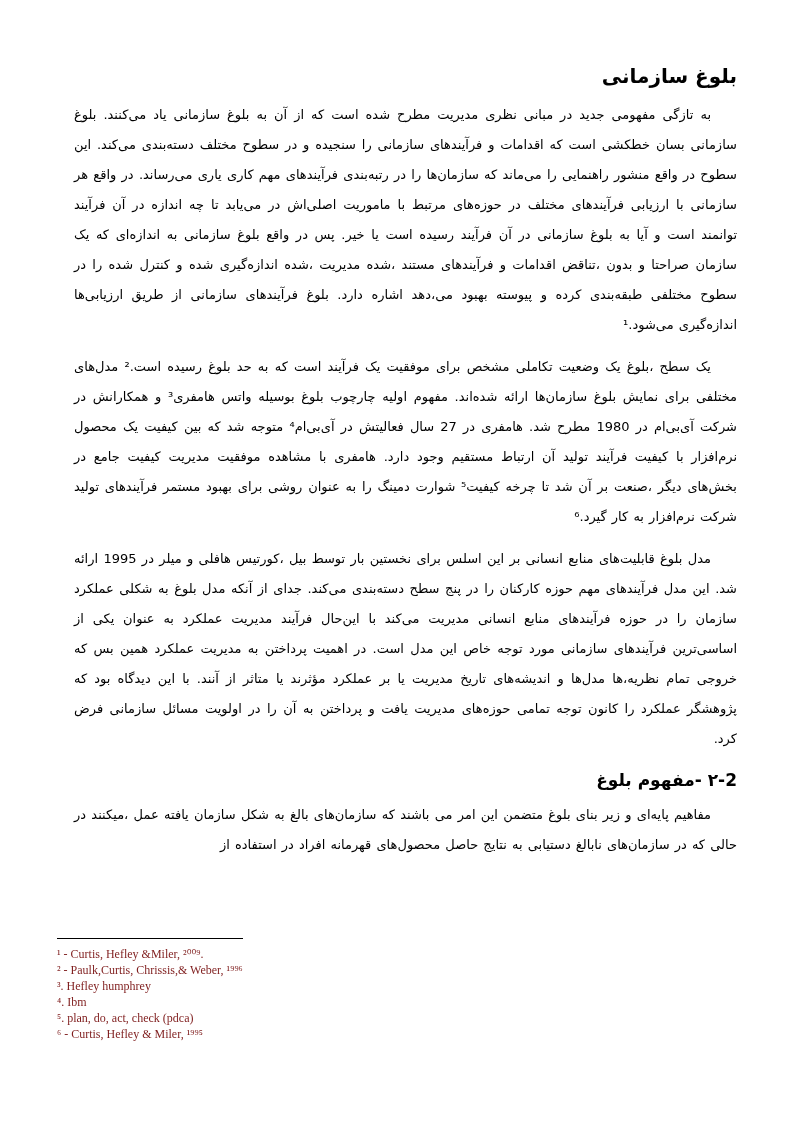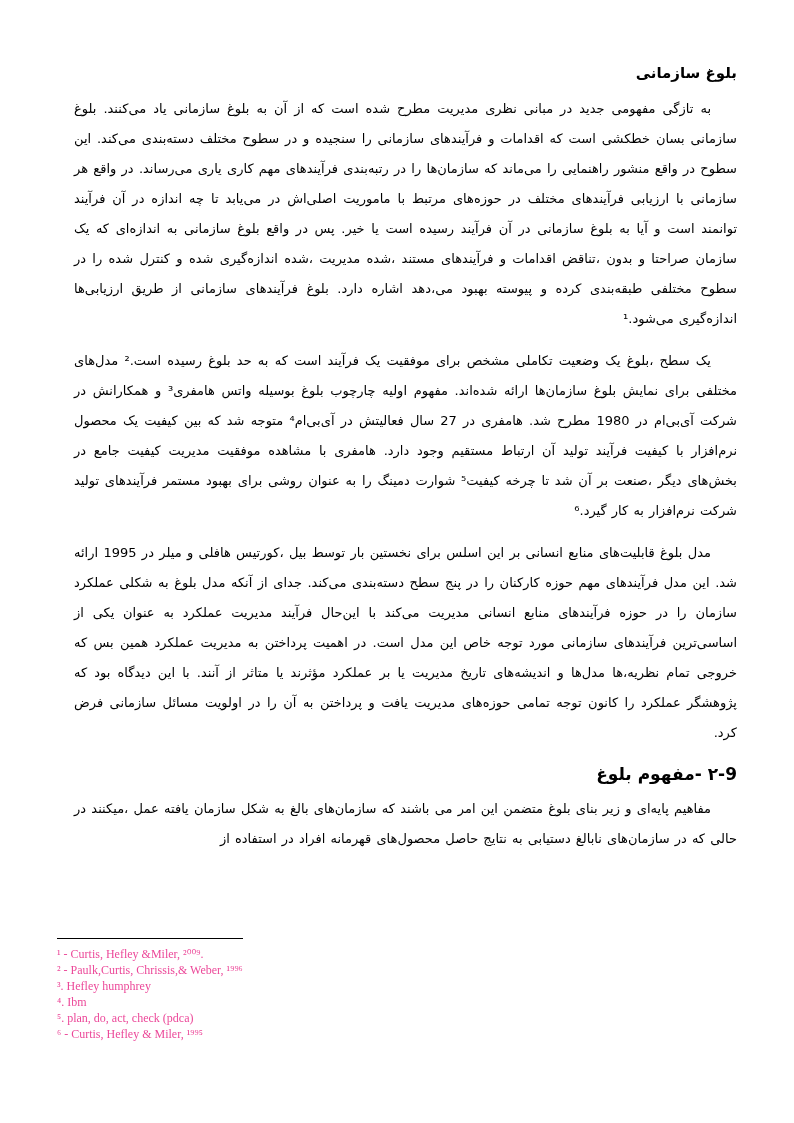--- a/index.html
+++ b/index.html
@@ -15,21 +15,21 @@
     overflow: hidden;
     font-family: "DejaVu Sans", sans-serif;
   }
   .content {
     height: 866px;
     overflow: hidden;
   }
   .doc-title {
     direction: rtl;
     text-align: right;
-    font-size: 15px;
+    font-size: 20px;
     font-weight: 700;
     margin: 0 0 12px 0;
   }
   .para {
     direction: rtl;
     text-align: justify;
     font-size: 13px;
     line-height: 30px;
     margin: 0 0 12px 17px;
     text-indent: 26px;
@@ -53,38 +53,38 @@
     height: 0;
     border-top: 1px solid #000000;
     margin: 0 0 7px 0;
   }
   .footnote {
     direction: ltr;
     text-align: left;
     font-family: "Liberation Serif", serif;
     font-size: 12px;
     line-height: 16px;
-    color: #ec4899;
+    color: #7f1d1d;
   }
 </style>
 </head>
 <body>
 
 <div class="page">
 
   <div class="content">
     <h1 class="doc-title">بلوغ سازمانی</h1>
 
     <p class="para">به تازگی مفهومی جدید در مبانی نظری مدیریت مطرح شده است که از آن به بلوغ سازمانی یاد می‌کنند. بلوغ سازمانی بسان خطکشی است که اقدامات و فرآیندهای سازمانی را سنجیده و در سطوح مختلف دسته‌بندی می‌کند. این سطوح در واقع منشور راهنمایی را می‌ماند که سازمان‌ها را در رتبه‌بندی فرآیندهای مهم کاری یاری می‌رساند. در واقع هر سازمانی با ارزیابی فرآیندهای مختلف در حوزه‌های مرتبط با ماموریت اصلی‌اش در می‌یابد تا چه اندازه در آن فرآیند توانمند است و آیا به بلوغ سازمانی در آن فرآیند رسیده است یا خیر. پس در واقع بلوغ سازمانی به اندازه‌ای که یک سازمان صراحتا و بدون ،تناقض اقدامات و فرآیندهای مستند ،شده مدیریت ،شده اندازه‌گیری شده و کنترل شده را در سطوح مختلفی طبقه‌بندی کرده و پیوسته بهبود می،دهد اشاره دارد. بلوغ فرآیندهای سازمانی از طریق ارزیابی‌ها اندازه‌گیری می‌شود.¹</p>
 
     <p class="para">یک سطح ،بلوغ یک وضعیت تکاملی مشخص برای موفقیت یک فرآیند است که به حد بلوغ رسیده است.² مدل‌های مختلفی برای نمایش بلوغ سازمان‌ها ارائه شده‌اند. مفهوم اولیه چارچوب بلوغ بوسیله واتس هامفری³ و همکارانش در شرکت آی‌بی‌ام در 1980 مطرح شد. هامفری در 27 سال فعالیتش در آی‌بی‌ام⁴ متوجه شد که بین کیفیت یک محصول نرم‌افزار با کیفیت فرآیند تولید آن ارتباط مستقیم وجود دارد. هامفری با مشاهده موفقیت مدیریت کیفیت جامع در بخش‌های دیگر ،صنعت بر آن شد تا چرخه کیفیت⁵ شوارت دمینگ را به عنوان روشی برای بهبود مستمر فرآیندهای تولید شرکت نرم‌افزار به کار گیرد.⁶</p>
 
     <p class="para">مدل بلوغ قابلیت‌های منابع انسانی بر این اسلس برای نخستین بار توسط بیل ،کورتیس هافلی و میلر در 1995 ارائه شد. این مدل فرآیندهای مهم حوزه کارکنان را در پنج سطح دسته‌بندی می‌کند. جدای از آنکه مدل بلوغ به شکلی عملکرد سازمان را در حوزه فرآیندهای منابع انسانی مدیریت می‌کند با این‌حال فرآیند مدیریت عملکرد به عنوان یکی از اساسی‌ترین فرآیندهای سازمانی مورد توجه خاص این مدل است. در اهمیت پرداختن به مدیریت عملکرد همین بس که خروجی تمام نظریه،ها مدل‌ها و اندیشه‌های تاریخ مدیریت یا بر عملکرد مؤثرند یا متاثر از آنند. با این دیدگاه بود که پژوهشگر عملکرد را کانون توجه تمامی حوزه‌های مدیریت یافت و پرداختن به آن را در اولویت مسائل سازمانی فرض کرد.</p>
 
-    <h2 class="section-heading">۲-9 -مفهوم بلوغ</h2>
+    <h2 class="section-heading">۲-2 -مفهوم بلوغ</h2>
 
     <p class="para">مفاهیم پایه‌ای و زیر بنای بلوغ متضمن این امر می باشند که سازمان‌های بالغ به شکل سازمان یافته عمل ،میکنند در حالی که در سازمان‌های نابالغ دستیابی به نتایج حاصل محصول‌های قهرمانه افراد در استفاده از</p>
   </div>
 
   <div class="footnotes">
     <div class="footnote-sep"></div>
     <div class="footnote">¹ - Curtis, Hefley &amp;Miler, ²⁰⁰⁹.</div>
     <div class="footnote">² - Paulk,Curtis, Chrissis,&amp; Weber, ¹⁹⁹⁶</div>
     <div class="footnote">³. Hefley humphrey</div>
     <div class="footnote">⁴. Ibm</div>

